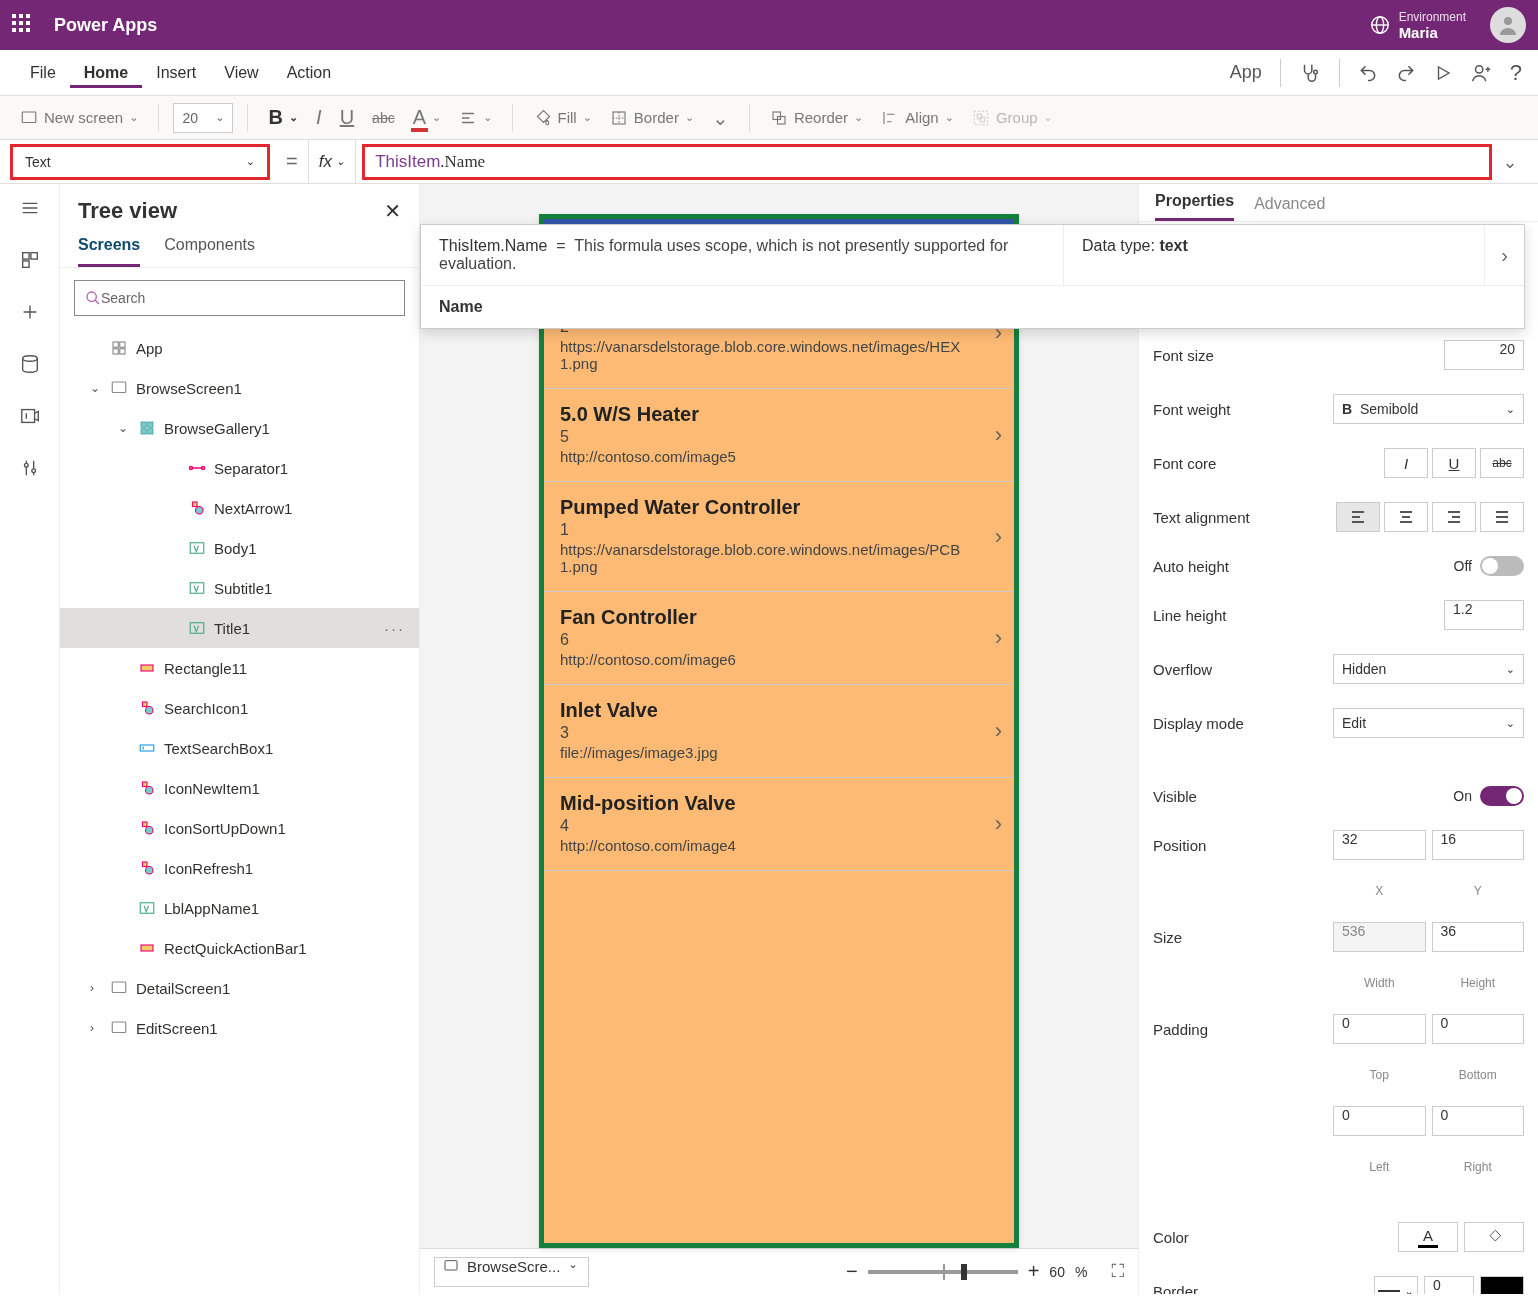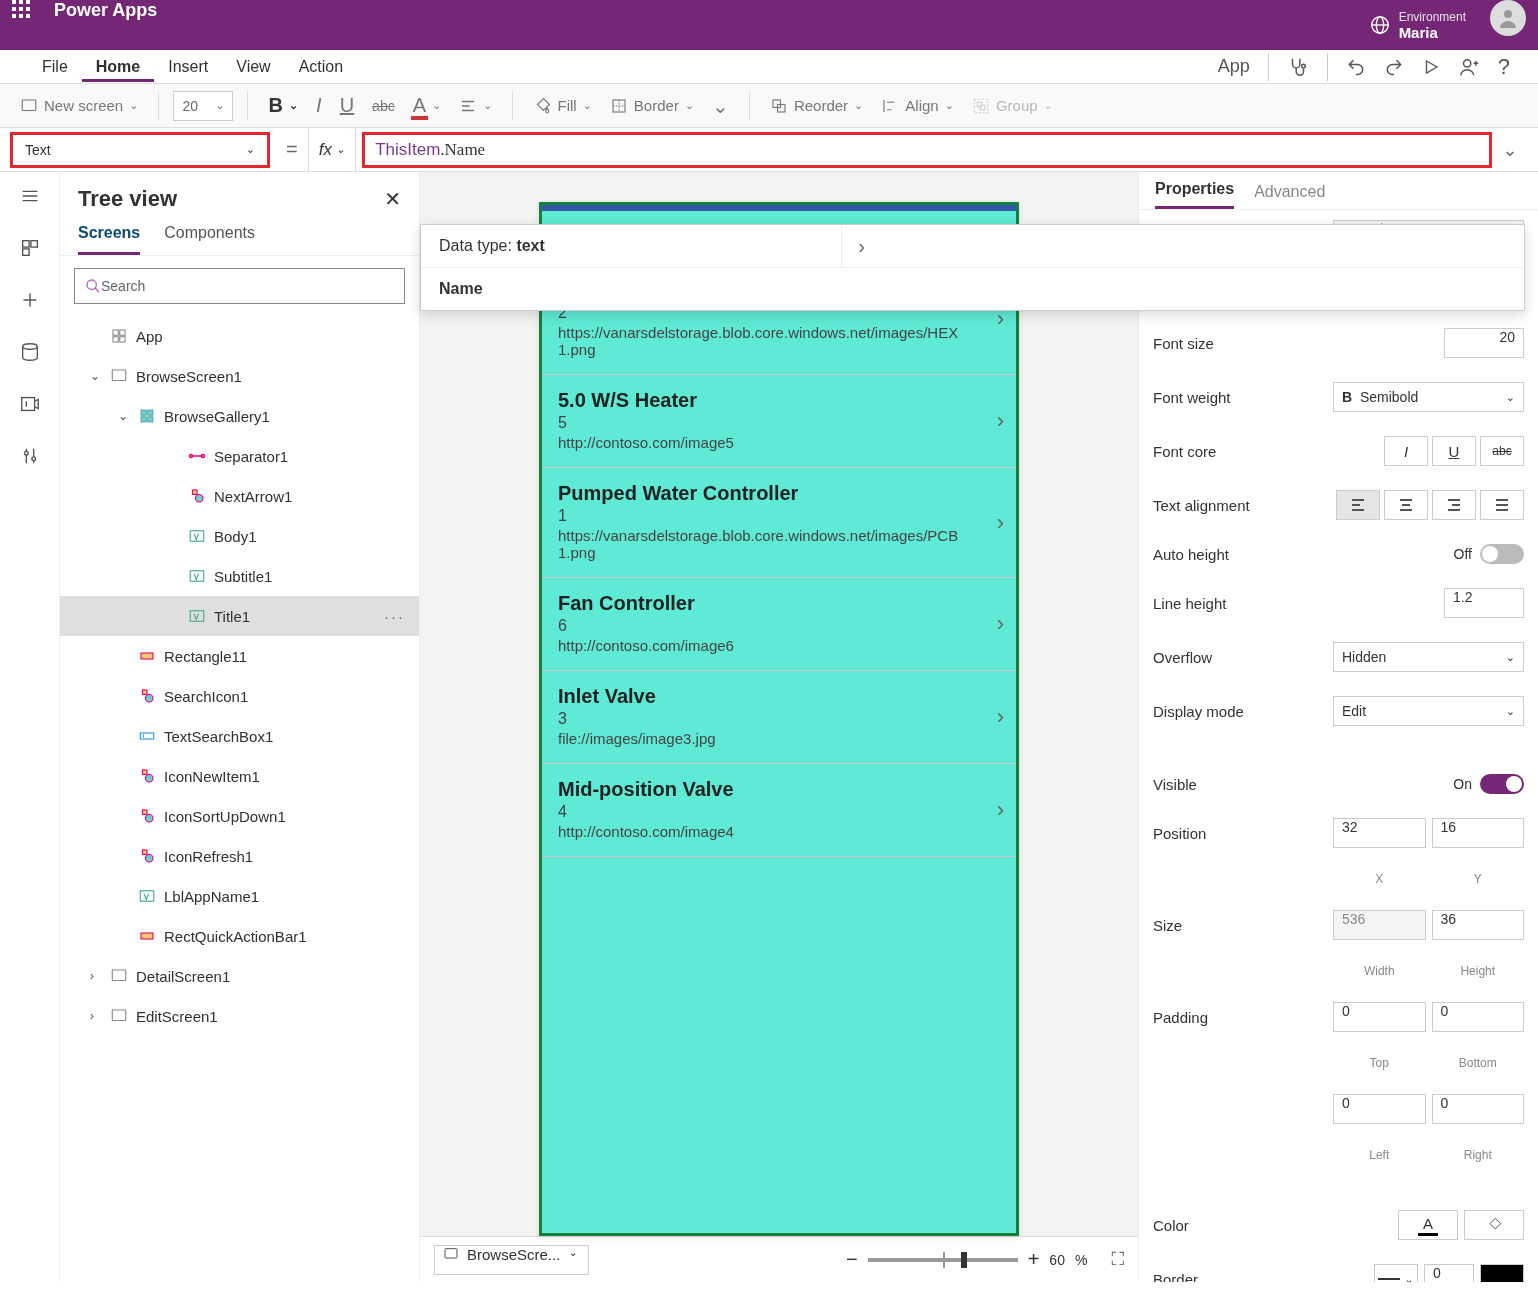--- a/index.html
+++ b/index.html
@@ -1,27 +1,27 @@
 <!DOCTYPE html>
 <html><head>
 <meta charset="utf-8">
 <style>
   * { box-sizing: border-box; margin: 0; padding: 0; font-family: "Segoe UI", Arial, sans-serif; }
   body { background: #fff; color: #333; font-size: 14px; width:1538px;}
-  .top-bar { background: #742774; height: 50px; display:flex; color:#fff; padding:0 12px; }
+  .top-bar { background: #742774; height: 50px; display:flex; align-items:center; color:#fff; padding:0 12px; }
   .waffle { width:22px; height:22px; display:grid; grid-template-columns:repeat(3,4px); grid-template-rows:repeat(3,4px); gap:3px; margin-right:20px;}
   .waffle span{ background:#fff; }
   .brand { font-size:18px; font-weight:600; flex:1;}
   .env-block { display:flex; align-items:center; gap:8px; margin-right:24px;}
   .env-text small{ display:block; font-size:12px; opacity:.85;}
   .env-text b{ font-weight:600; font-size:15px;}
   .avatar-circle{ width:36px; height:36px; border-radius:50%; background:#ddd; display:flex; align-items:center; justify-content:center;}
   .avatar-circle svg{width:24px;height:24px;fill:#999;}
 
-  .menu-bar{ height:34px; border-bottom:1px solid #e1dfdd; display:flex; align-items:center; padding:0 28px; font-size:16px; color:#323130;}
+  .menu-bar{ height:46px; border-bottom:1px solid #e1dfdd; display:flex; align-items:center; padding:0 16px; font-size:16px; color:#323130;}
   .menu-item{ padding:6px 14px; cursor:pointer;}
   .menu-item.active{ font-weight:600; border-bottom:3px solid #742774; padding-bottom:3px;}
   .menu-spacer{ flex:1;}
   .menu-right{ display:flex; align-items:center; gap:18px;}
   .menu-right .icon, .menu-right span{ cursor:pointer; font-size:18px; color:#555;}
   .vr{ width:1px; height:28px; background:#ccc;}
 
   .toolbar{ height:44px; border-bottom:1px solid #e1dfdd; display:flex; align-items:center; padding:0 14px; gap:6px; color:#666; background:#faf9f8;}
   .toolbar .sep{ width:1px; height:28px; background:#ddd; margin:0 8px;}
   .tb-btn{ display:flex; align-items:center; gap:6px; font-size:15px; padding:4px 6px; cursor:pointer; color:#777;}
@@ -66,21 +66,21 @@
   .tree-item{ display:flex; align-items:center; gap:8px; height:40px; padding-left:14px; cursor:pointer; font-size:15px; color:#323130;}
   .tree-item.selected{ background:#e1dfdd;}
   .tree-item .more{ margin-left:auto; margin-right:14px; color:#666; letter-spacing:2px;}
   .indent-1{ padding-left:30px;} .indent-2{ padding-left:58px;} .indent-3{ padding-left:108px;}
   .caret{ font-size:12px; color:#555; width:12px; display:inline-block;}
   .tiny-icon{ width:18px; height:18px; display:inline-flex; align-items:center; justify-content:center;}
   .tiny-icon svg{width:18px;height:18px;}
 
   .canvas-area{ flex:1; background:#f3f3f3; display:flex; flex-direction:column; position:relative;}
   .canvas-inner{ flex:1; display:flex; justify-content:center; padding:30px 12px 0;}
-  .phone{ width:480px; background:#5eead4; border:3px solid #15803d; box-shadow:0 2px 6px rgba(0,0,0,.1); position:relative;}
+  .phone{ width:480px; background:#fdba74; border:5px solid #15803d; box-shadow:0 2px 6px rgba(0,0,0,.1); position:relative;}
   .phone-top-bar{ height:6px; background:#3257a8;}
   .phone-search{ height:52px; display:flex; align-items:center; gap:10px; padding:0 14px; border-bottom:2px solid #3257a8;}
   .phone-search svg{width:22px;height:22px;stroke:#bbb;fill:none;stroke-width:2;}
   .phone-search input{ border:none; font-size:19px; outline:none; flex:1; color:#888;}
   .gallery-item{ border-bottom:1px solid #ccc; padding:14px 46px 16px 16px; position:relative;}
   .gallery-item .title{ font-size:20px; font-weight:600; color:#222;}
   .gallery-item .sub{ font-size:16px; color:#444; margin-top:2px;}
   .gallery-item .body{ font-size:15px; color:#444; margin-top:2px; word-break:break-all;}
   .gallery-item .arrow{ position:absolute; right:12px; top:50%; transform:translateY(-50%); font-size:22px; color:#666;}
   .sel-box{ border:2px solid #e3282d; padding:0 4px; display:inline-block; margin-top:-2px;}
@@ -271,20 +271,25 @@
     </div>
   <div class="formula-input">
     <span class="obj">ThisItem</span>
       <span class="prop">.Name</span>
   </div>
   <div class="expand">⌄</div>
 </div>
 
 <div class="intelli">
   <div class="intelli-top">
+    <div class="intelli-left">
+      <span class="path">ThisItem.Name</span>
+      &nbsp;<span>=</span>&nbsp;
+      <span>This formula uses scope, which is not presently supported for evaluation.</span>
+    </div>
     <div class="intelli-right">
       <span>Data type:</span>
       <b>text</b>
     </div>
     <div class="intelli-chevron">›</div>
   </div>
   <div class="intelli-bottom">Name</div>
 </div>
 
 <div class="body-area">

